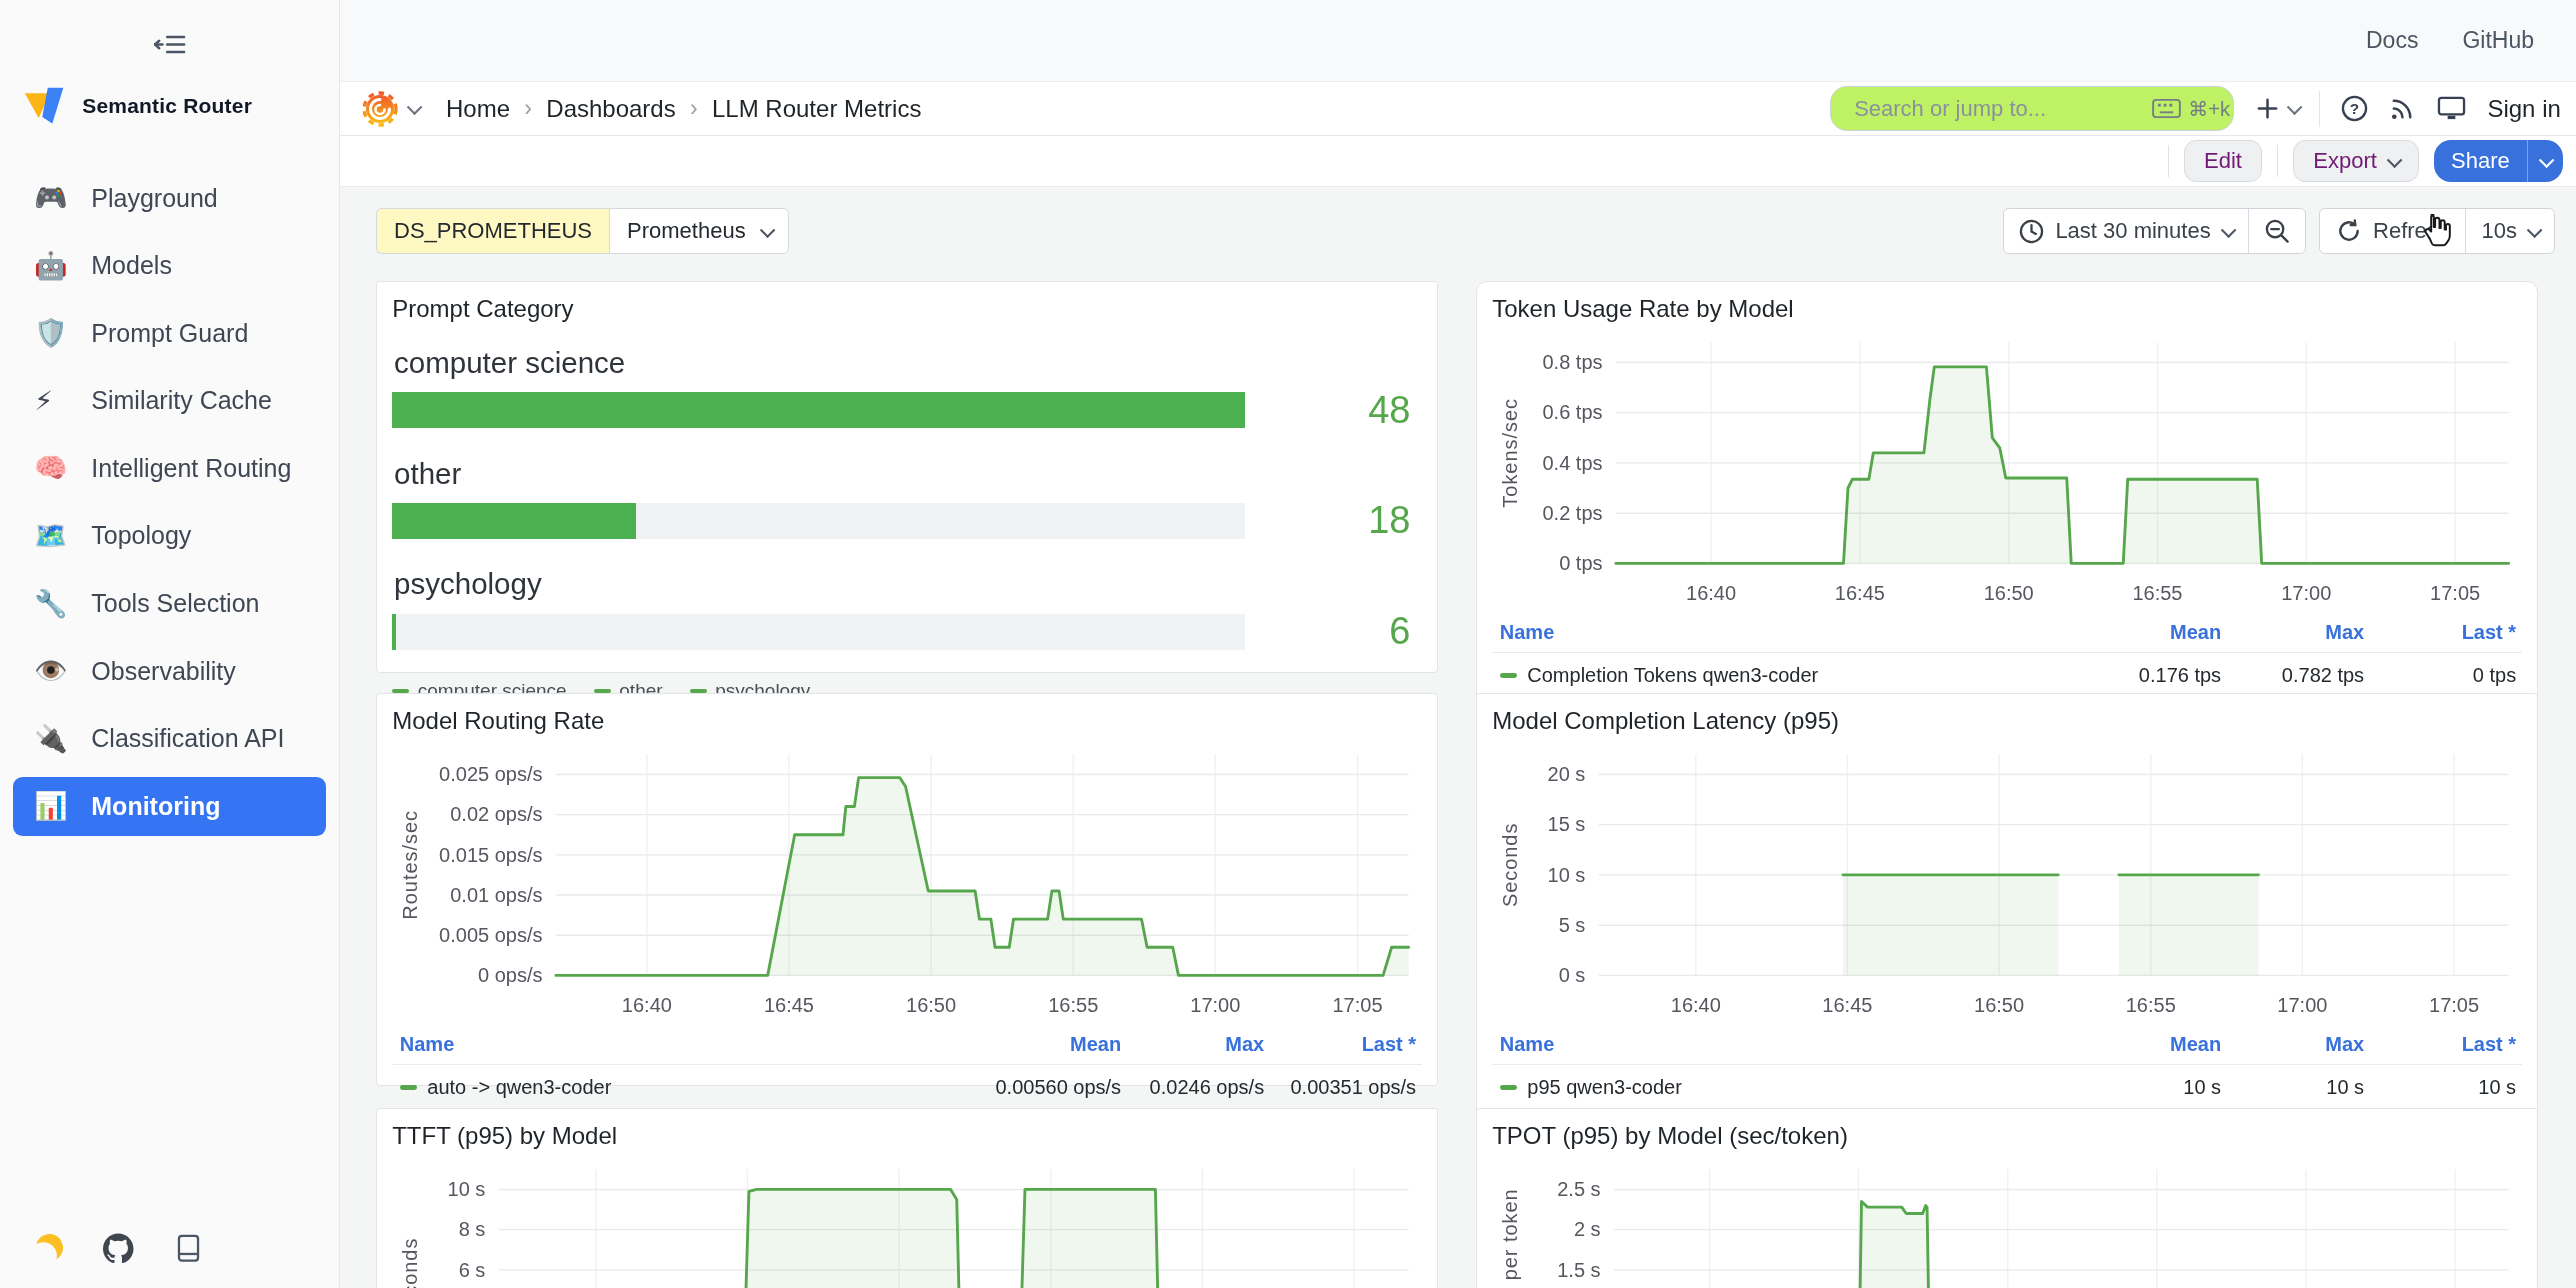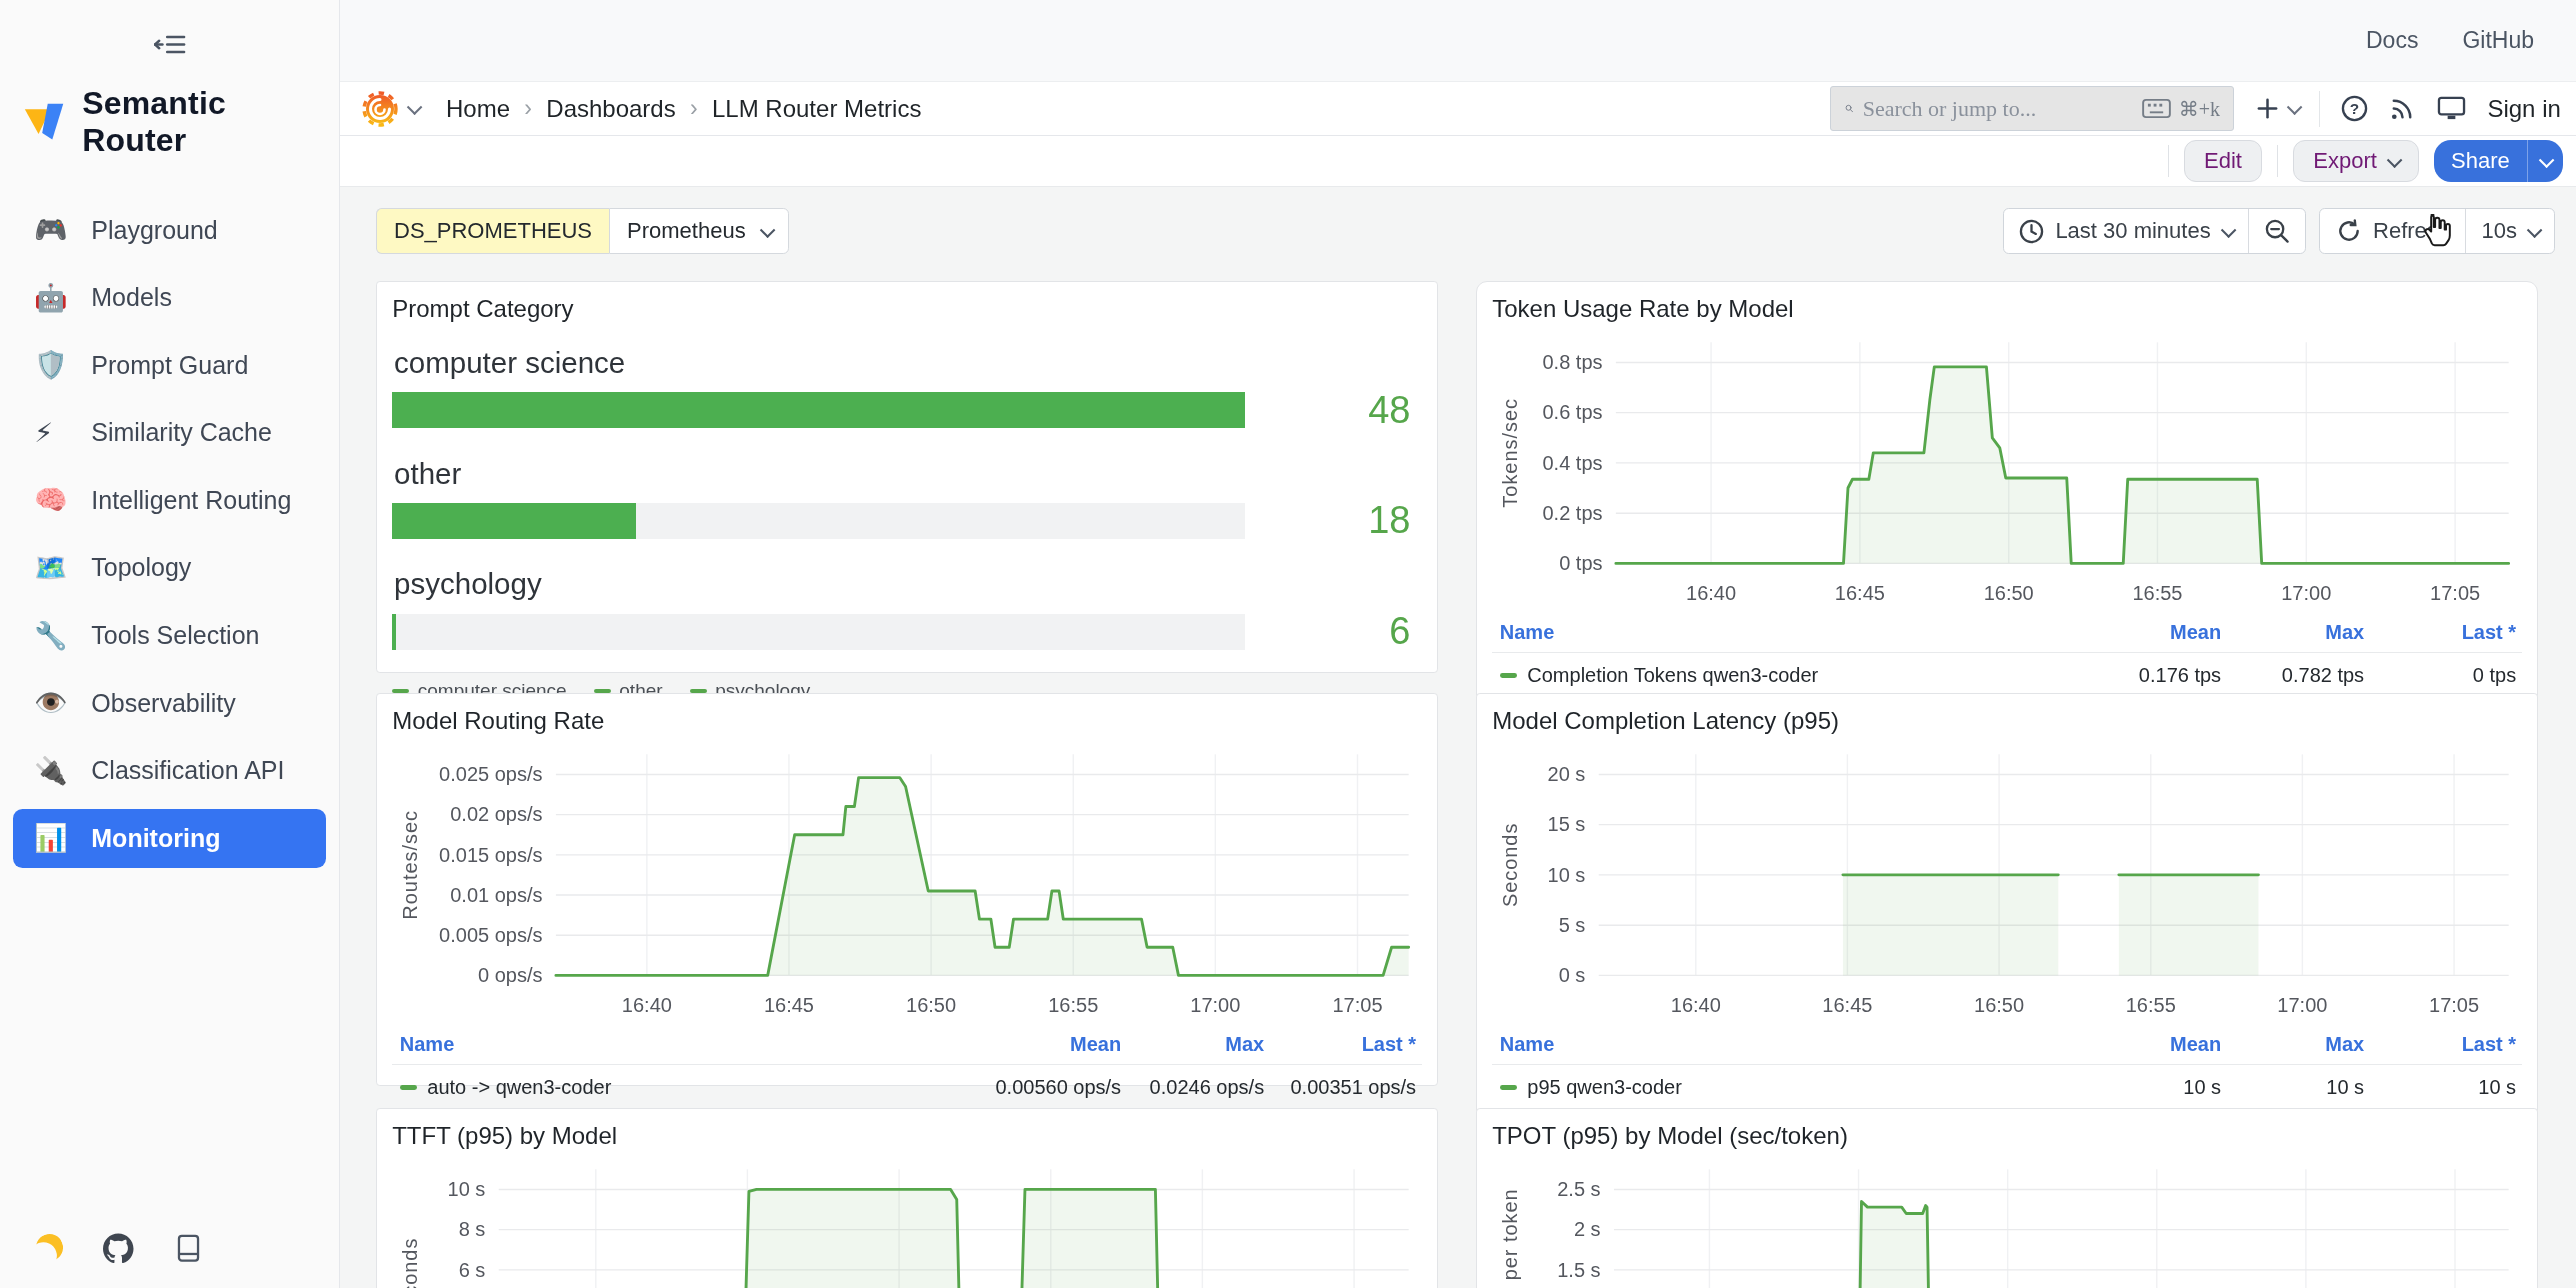--- a/index.html
+++ b/index.html
@@ -4,21 +4,21 @@
 <style>
   * { box-sizing: border-box; margin: 0; padding: 0; }
   html,body { width:2576px; height:1288px; overflow:hidden; background:#f4f5f5;
     font-family:"Liberation Sans","DejaVu Sans",sans-serif; color:#24292e; }
 
   
   #sidebar { position:absolute; left:0; top:0; width:340px; height:1288px;
     background:#fafafa; border-right:1px solid #e5e7eb; z-index:5; }
   .collapse-btn { display:flex; justify-content:center; margin:30.5px auto 9.5px; width:57px; cursor:pointer; }
   .brand { display:flex; align-items:center; gap:15.2px; margin:27px 0 42px 23px; }
-  .brand-title { font-size:32px; font-weight:700; color:#111827; letter-spacing:0.2px; }
+  .brand-title { font-size:21px; font-weight:700; color:#111827; letter-spacing:0.2px; }
   .side-item { display:flex; align-items:center; gap:23px; height:59px; margin:8.6px 13.3px;
     padding-left:21px; border-radius:9.5px; font-size:25px; color:#3f4754; cursor:pointer; }
   .side-item .emoji { font-size:27px; width:34px; }
   .side-item.active { background:#3574f2; color:#fff; font-weight:600; }
   .side-foot { position:absolute; bottom:25px; left:36px; display:flex; align-items:center; gap:40px; }
   .moon { width:27px; height:27px; border-radius:50%;
     box-shadow: inset -8.6px 5.7px 0 0 #fbbf24; transform:rotate(-20deg); }
 
   
   #topstrip { position:absolute; left:340px; top:0; width:2236px; height:82px; background:#f8f9fa;
@@ -26,22 +26,22 @@
     gap:44px; padding-right:42px; }
   #topstrip .toplink { font-size:23px; color:#4b5563; font-weight:500; cursor:pointer; }
 
   #crumbrow { position:absolute; left:340px; top:82px; width:2236px; height:54px; background:#fff;
     border-bottom:1px solid #e5e7eb; display:flex; align-items:center; padding:0 15.2px 0 22px; }
   .crumbs { display:flex; align-items:center; gap:14.3px; margin-left:28px; font-size:24px; color:#1f2428; }
   .crumb { cursor:pointer; }
   .crumb-sep { color:#9aa0a6; font-size:23px; }
   .chev { display:inline-block; width:10.5px; height:10.5px; border-right:2.4px solid currentColor;
     border-bottom:2.4px solid currentColor; transform:rotate(45deg) translateY(-1.9px); }
-  .searchbox { width:404px; height:45px; border:1px solid #ccd2d9; border-radius:3px; background:#e5e5e5;
-    display:flex; align-items:center; padding:0 13.3px; gap:9.5px; margin-left:auto;font-family:Liberation Serif, serif; }
+  .searchbox { width:404px; height:45px; border:1px solid #ccd2d9; border-radius:17px; background:#bef264;
+    display:flex; align-items:center; padding:0 13.3px; gap:9.5px; margin-left:auto; }
   .searchbox input { flex:1; border:none; outline:none; background:transparent; font-size:22px;
     color:#394049; font-family:inherit; }
   .searchbox input::placeholder { color:#8a919c; }
   .kbd-hint { display:flex; align-items:center; gap:7.6px; color:#757d87; font-size:20px; white-space:nowrap; }
   .crumb-icons { display:flex; align-items:center; gap:21px; margin-left:21px; color:#374151; }
   .vdiv { width:1px; height:36px; background:#e3e6e9; }
   .signin { font-size:24px; font-weight:500; color:#1f2428; cursor:pointer; }
 
   #toolbarrow { position:absolute; left:340px; top:136px; width:2236px; height:51px; background:#fff;
     border-bottom:1px solid #e8eaec; display:flex; align-items:center; justify-content:flex-end;

